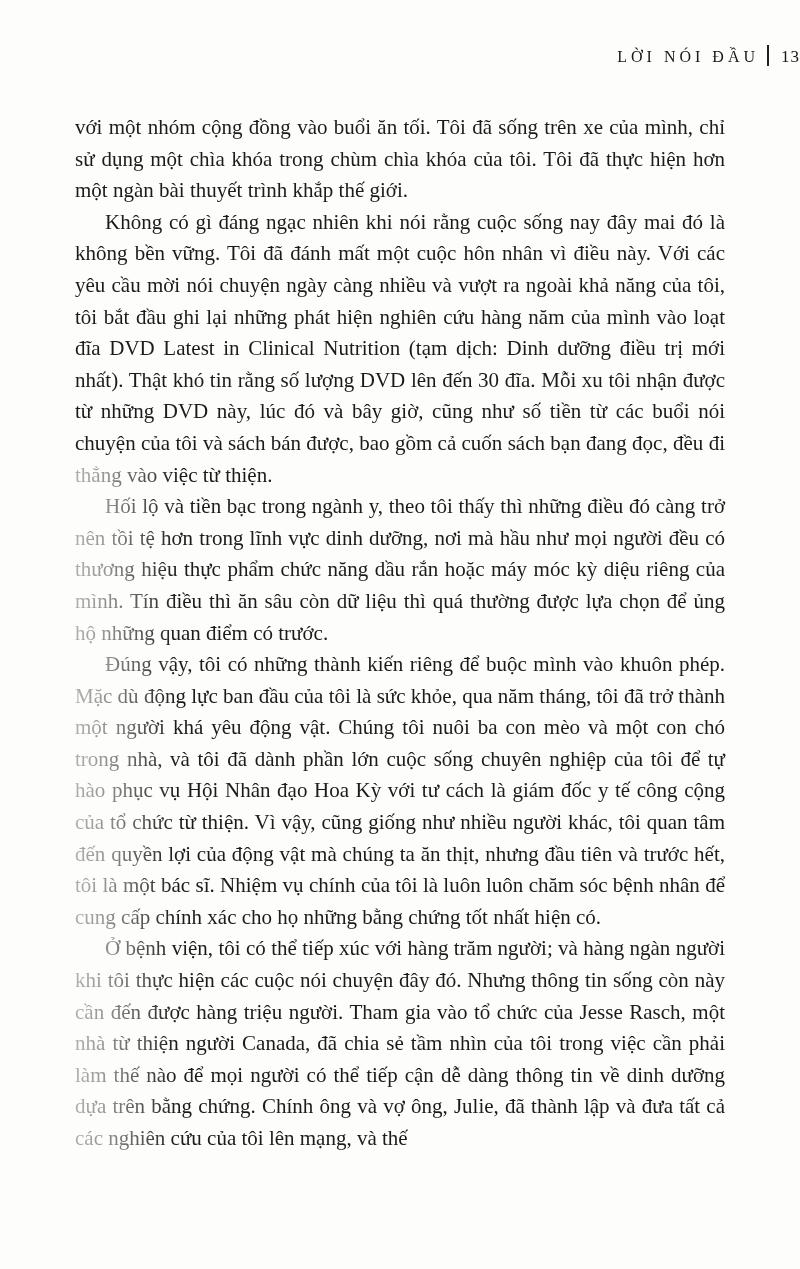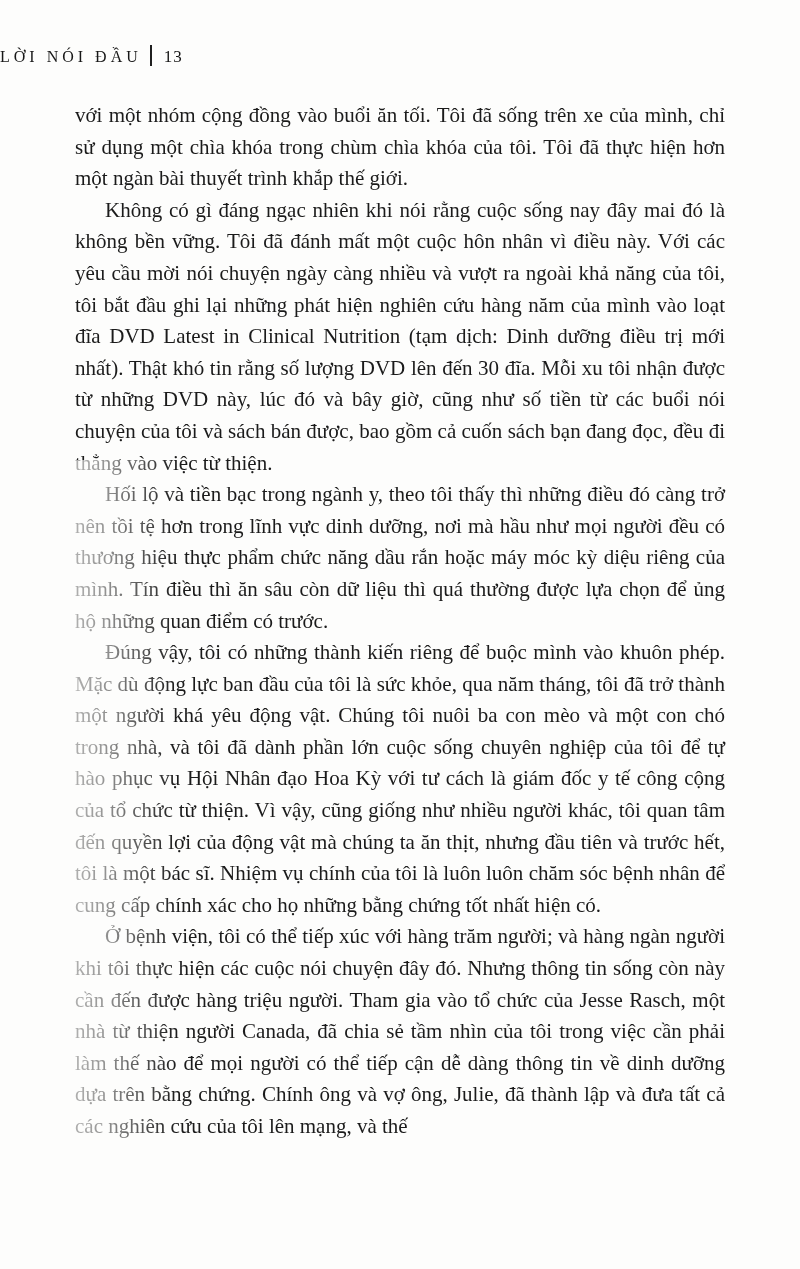--- a/index.html
+++ b/index.html
@@ -14,21 +14,21 @@
     background: #fdfdfc;
     font-family: "Liberation Serif", "DejaVu Serif", serif;
     color: #1b1b1b;
     overflow: hidden;
   }
   .running-head {
     position: absolute;
     top: 45px;
     left: 0;
     right: 0;
-    text-align: left;
+    text-align: right;
     font-size: 16px;
     font-weight: 500;
     letter-spacing: 4px;
     color: #171717;
     white-space: nowrap;
   }
   .running-head .chapter {
     letter-spacing: 4px;
   }
   .head-divider {
@@ -38,21 +38,21 @@
     background: #1f1f1f;
     margin: 0 12px 0 8px;
     vertical-align: -4px;
   }
   .running-head .folio {
     font-size: 17px;
     letter-spacing: 1px;
   }
   .body-text {
     position: absolute;
-    top: 100px;
+    top: 112px;
     left: 75px;
     width: 650px;
     font-size: 21px;
     line-height: 31.6px;
     text-align: justify;
     color: #1b1b1b;
   }
   .para {
     margin: 0;
     padding: 0;

